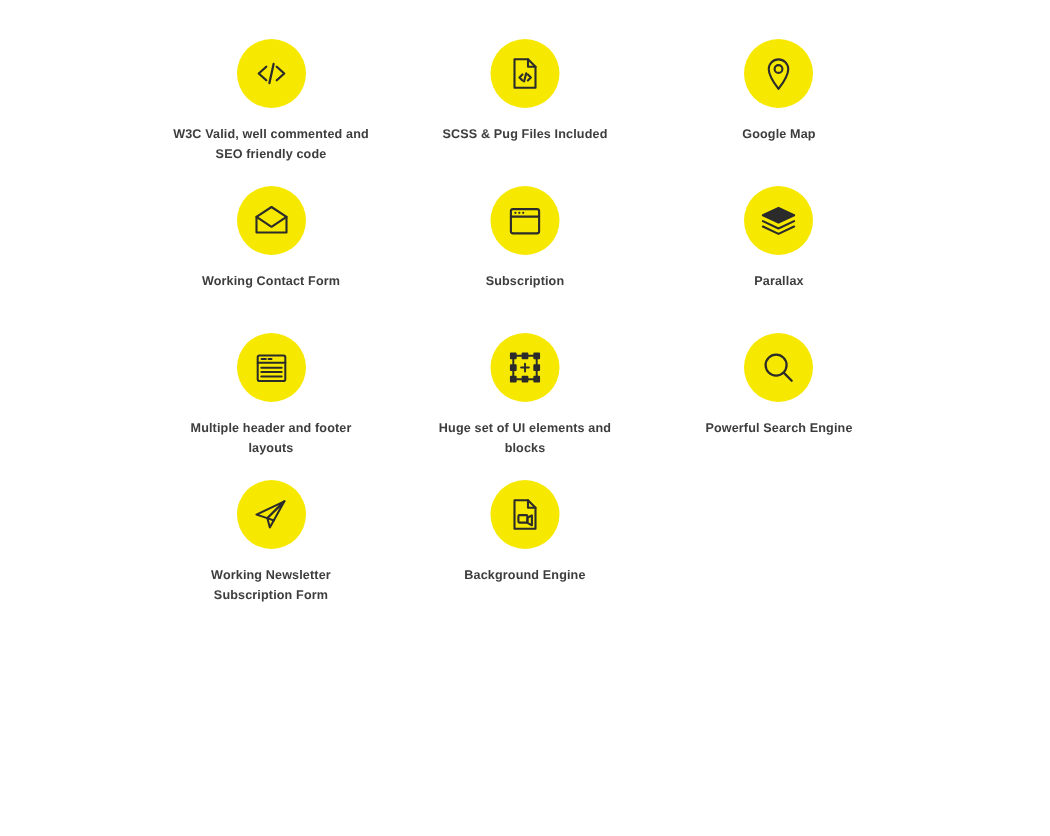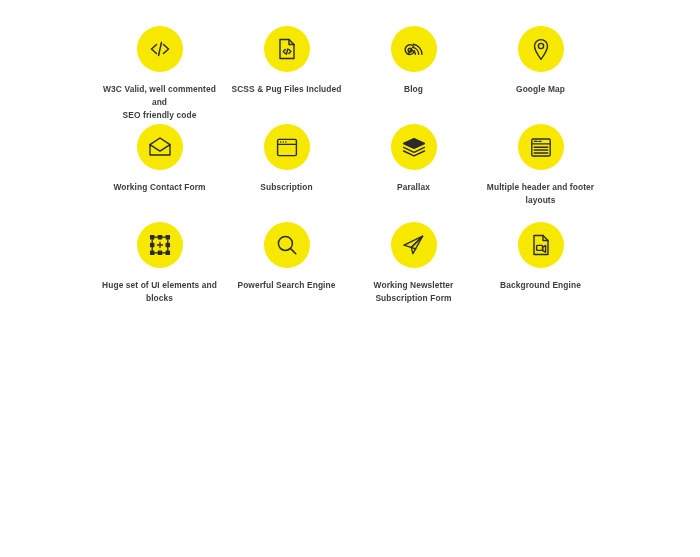--- a/index.html
+++ b/index.html
@@ -13,21 +13,21 @@
     overflow: hidden;
     font-family: "Liberation Sans", sans-serif;
     color: #3a3a3a;
   }
   #features-grid {
     box-sizing: border-box;
     width: 700px;
     height: 393px;
     padding: 26px 96px 0 96px;
     display: grid;
-    grid-template-columns: repeat(4, 1fr);
+    grid-template-columns: repeat(3, 1fr);
     grid-auto-rows: 98px;
     column-gap: 0px;
     row-gap: 0px;
   }
   .feature-item {
     display: flex;
     flex-direction: column;
     align-items: center;
     justify-content: flex-start;
     text-align: center;
@@ -85,35 +85,20 @@
           <polyline points="9.3,12.6 7.3,14.6 9.3,16.6"></polyline>
           <polyline points="12.9,12.6 14.9,14.6 12.9,16.6"></polyline>
           <line x1="11.8" y1="11.9" x2="10.4" y2="17.3"></line>
         </svg>
       </span>
     </div>
     <div class="feature-label">SCSS &amp; Pug Files Included</div>
   </div>
 
 
-  <div class="feature-item">
-    <div class="feature-icon-circle">
-      <span>
-        <svg width="25" height="25" viewBox="0 0 25 25" fill="none" stroke="#2b2b2b" stroke-width="1.4" stroke-linecap="round" stroke-linejoin="round">
-          <path d="M12.6 9.4 C10.2 6.6 6.4 7.4 4.8 10.2 c-1.5 2.6 -0.3 6.1 2.6 7.0 c2.8 0.9 5.6 -0.9 6.0 -3.6"></path>
-          <circle cx="9.0" cy="13.1" r="1.9"></circle>
-          <line x1="7.2" y1="17.4" x2="10.3" y2="11.8"></line>
-          <path d="M14.3 17.2 a3.6 3.6 0 0 0 -3.3 -3.6"></path>
-          <path d="M17.6 17.2 a6.9 6.9 0 0 0 -6.0 -6.8"></path>
-          <path d="M20.9 17.2 a10.2 10.2 0 0 0 -8.6 -10.0"></path>
-        </svg>
-      </span>
-    </div>
-    <div class="feature-label">Blog</div>
-  </div>
 
 
   <div class="feature-item">
     <div class="feature-icon-circle">
       <span>
         <svg width="22" height="25" viewBox="0 0 22 25" fill="none" stroke="#2b2b2b" stroke-width="1.4" stroke-linecap="round" stroke-linejoin="round">
           <path d="M11 2.6 c-3.6 0 -6.5 2.9 -6.5 6.5 c0 4.6 6.5 13.2 6.5 13.2 s6.5 -8.6 6.5 -13.2 c0 -3.6 -2.9 -6.5 -6.5 -6.5 z"></path>
           <circle cx="11" cy="9.0" r="2.6"></circle>
         </svg>
       </span>

